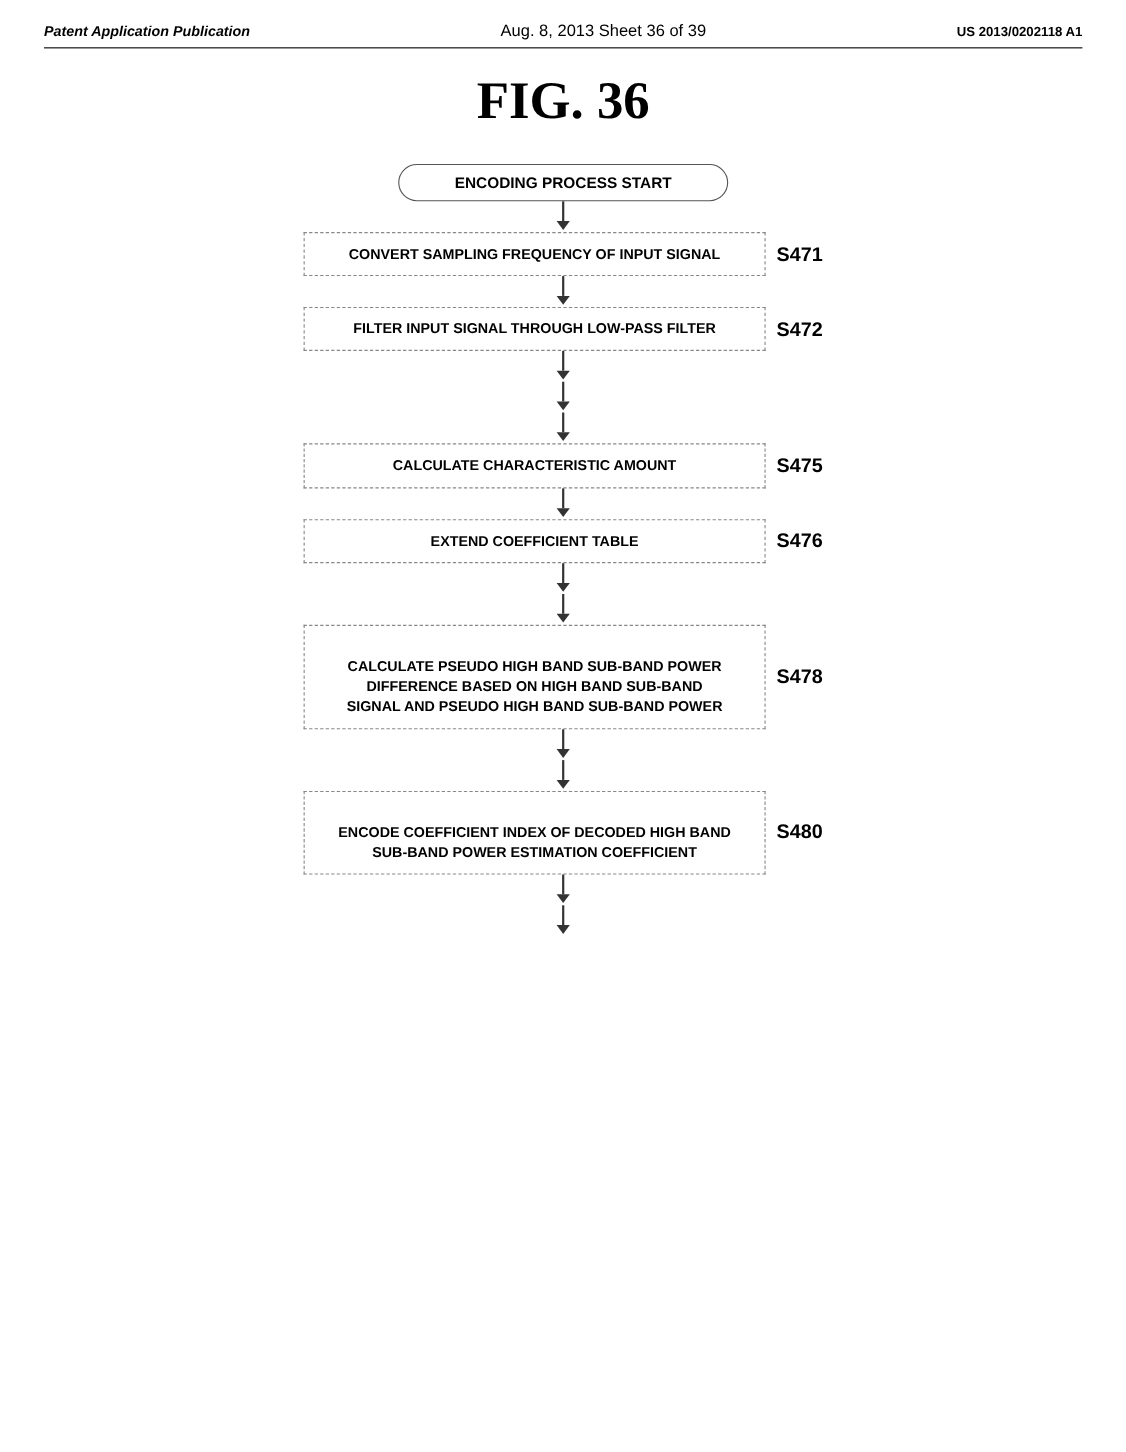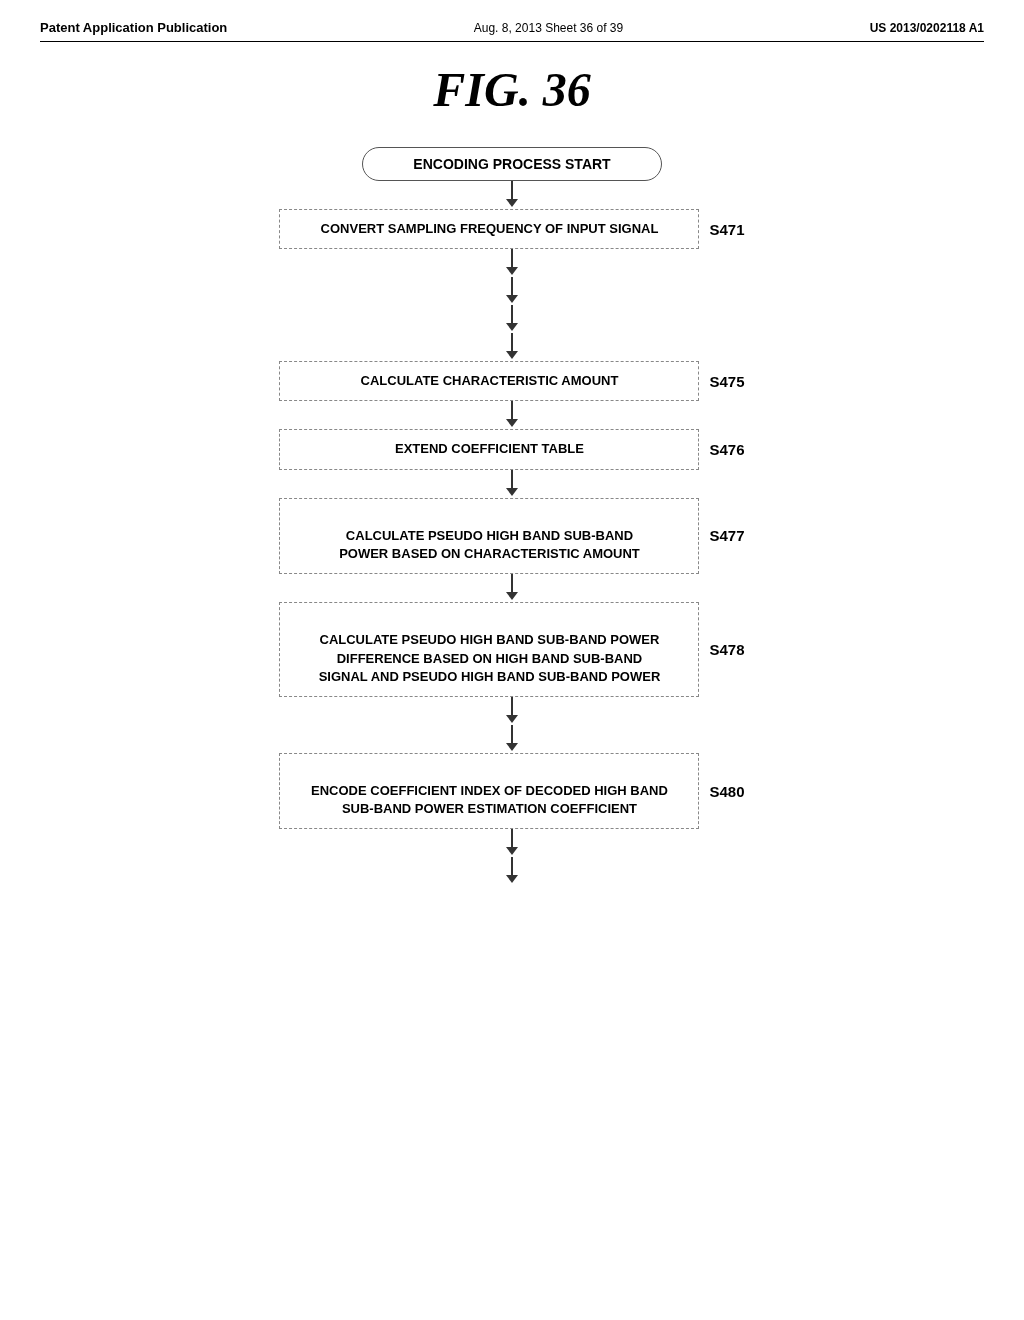--- a/index.html
+++ b/index.html
@@ -23,35 +23,35 @@
       justify-content: space-between;
       align-items: baseline;
       border-bottom: 1px solid #000;
       padding-bottom: 6px;
       margin-bottom: 20px;
     }
 
     .header-left {
       font-size: 13px;
       font-weight: bold;
+      font-style: italic;
     }
 
     .header-center {
-      font-size: 12px;
+      font-size: 15px;
     }
 
     .header-right {
       font-size: 12px;
       font-weight: bold;
     }
 
     .fig-title {
       text-align: center;
       font-size: 48px;
-      font-style: italic;
       font-weight: bold;
       margin: 20px 0 30px 0;
       font-family: 'Times New Roman', Times, serif;
     }
 
     .flowchart {
       display: flex;
       flex-direction: column;
       align-items: center;
       gap: 0;
@@ -107,21 +107,21 @@
       border-top: 8px solid #333;
     }
 
     .flowchart-row {
       display: flex;
       align-items: center;
       justify-content: center;
     }
 
     .step-number {
-      font-size: 15px;
+      font-size: 18px;
       font-weight: bold;
       margin-left: 10px;
       align-self: center;
       white-space: nowrap;
     }
   </style>
 </head>
 <body>
 
 <div class="page">
@@ -142,20 +142,26 @@
 
     <div class="flowchart-row">
       <div class="rect-box">
         <span>CONVERT SAMPLING FREQUENCY OF INPUT SIGNAL</span>
       </div>
       <span class="step-number">S471</span>
     </div>
 
     <div class="arrow"></div>
 
+    <div class="flowchart-row">
+      <div class="rect-box">
+        <span>FILTER INPUT SIGNAL THROUGH LOW-PASS FILTER</span>
+      </div>
+      <span class="step-number">S472</span>
+    </div>
 
     <div class="arrow"></div>
 
 
     <div class="arrow"></div>
 
 
     <div class="arrow"></div>
 
     <div class="flowchart-row">
@@ -169,27 +175,20 @@
 
     <div class="flowchart-row">
       <div class="rect-box">
         <span>EXTEND COEFFICIENT TABLE</span>
       </div>
       <span class="step-number">S476</span>
     </div>
 
     <div class="arrow"></div>
 
-    <div class="flowchart-row">
-      <div class="rect-box" style="white-space: pre-line;">
-        <span>CALCULATE PSEUDO HIGH BAND SUB-BAND
-POWER BASED ON CHARACTERISTIC AMOUNT</span>
-      </div>
-      <span class="step-number">S477</span>
-    </div>
 
     <div class="arrow"></div>
 
     <div class="flowchart-row">
       <div class="rect-box" style="white-space: pre-line;">
         <span>CALCULATE PSEUDO HIGH BAND SUB-BAND POWER
 DIFFERENCE BASED ON HIGH BAND SUB-BAND
 SIGNAL AND PSEUDO HIGH BAND SUB-BAND POWER</span>
       </div>
       <span class="step-number">S478</span>

